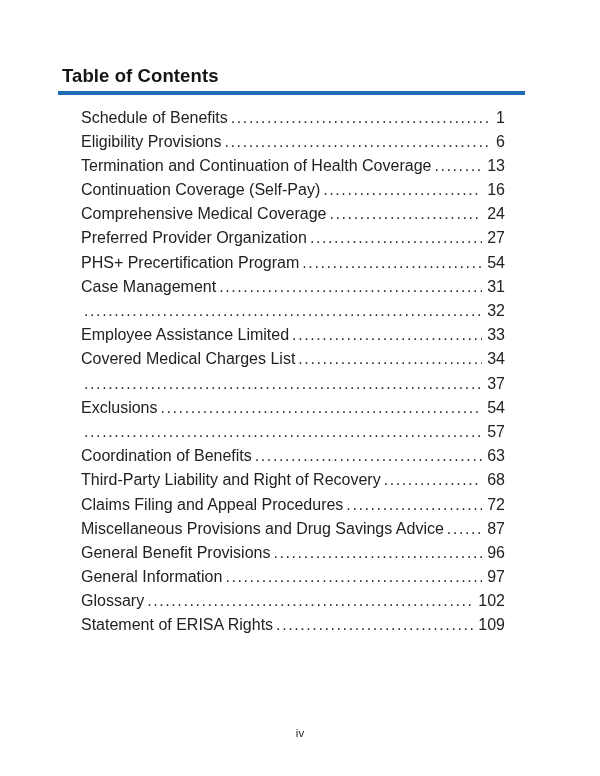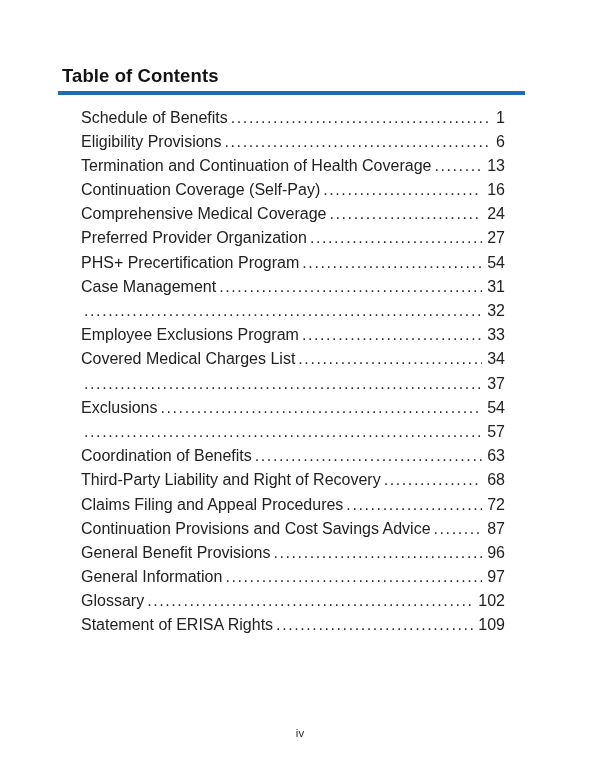--- a/index.html
+++ b/index.html
@@ -122,21 +122,21 @@
         <div class="toc-row">
           <span class="toc-label">Case Management</span>
           <span class="toc-leader">........................................................................................................................................................................................................</span>
           <span class="toc-page">31</span>
         </div>
         <div class="toc-row">
           <span class="toc-leader">........................................................................................................................................................................................................</span>
           <span class="toc-page">32</span>
         </div>
         <div class="toc-row">
-          <span class="toc-label">Employee Exclusions Program</span>
+          <span class="toc-label">Employee Assistance Limited</span>
           <span class="toc-leader">........................................................................................................................................................................................................</span>
           <span class="toc-page">33</span>
         </div>
         <div class="toc-row">
           <span class="toc-label">Covered Medical Charges List</span>
           <span class="toc-leader">........................................................................................................................................................................................................</span>
           <span class="toc-page">34</span>
         </div>
         <div class="toc-row">
           <span class="toc-leader">........................................................................................................................................................................................................</span>
@@ -160,21 +160,21 @@
           <span class="toc-label">Third-Party Liability and Right of Recovery</span>
           <span class="toc-leader">........................................................................................................................................................................................................</span>
           <span class="toc-page">68</span>
         </div>
         <div class="toc-row">
           <span class="toc-label">Claims Filing and Appeal Procedures</span>
           <span class="toc-leader">........................................................................................................................................................................................................</span>
           <span class="toc-page">72</span>
         </div>
         <div class="toc-row">
-          <span class="toc-label">Continuation Provisions and Cost Savings Advice</span>
+          <span class="toc-label">Miscellaneous Provisions and Drug Savings Advice</span>
           <span class="toc-leader">........................................................................................................................................................................................................</span>
           <span class="toc-page">87</span>
         </div>
         <div class="toc-row">
           <span class="toc-label">General Benefit Provisions</span>
           <span class="toc-leader">........................................................................................................................................................................................................</span>
           <span class="toc-page">96</span>
         </div>
         <div class="toc-row">
           <span class="toc-label">General Information</span>

